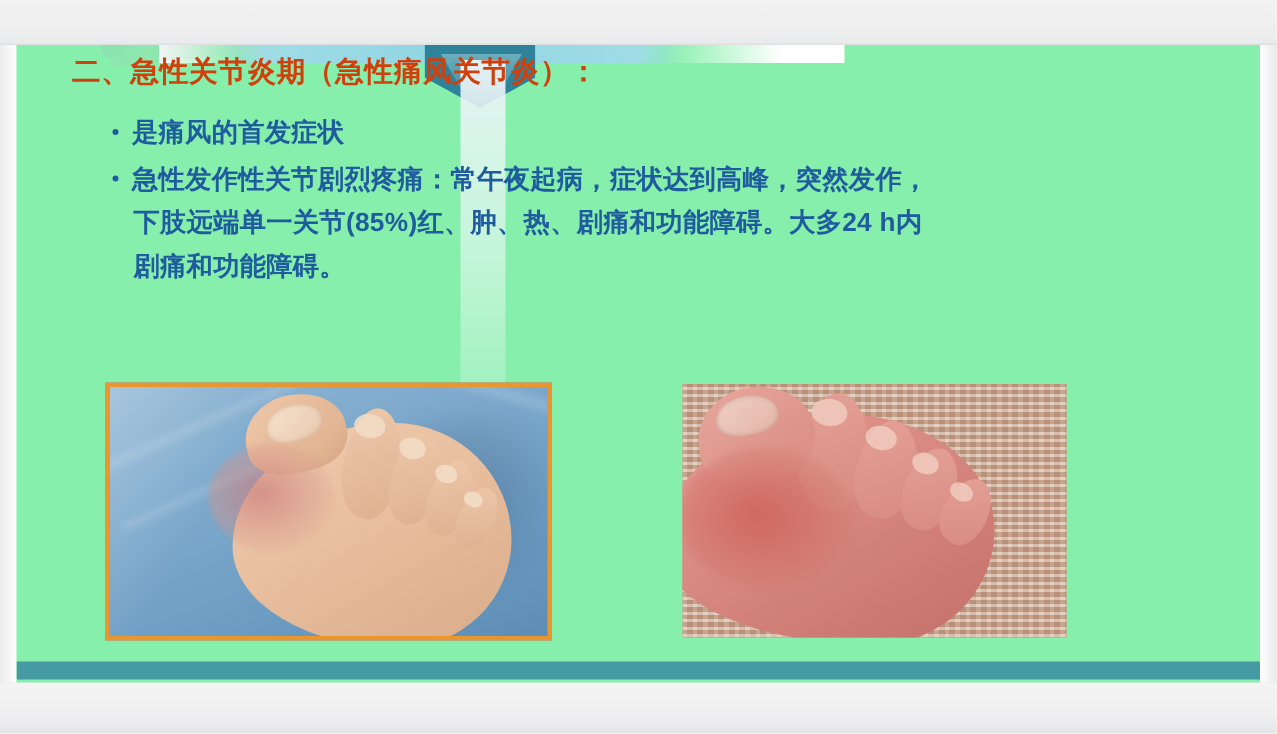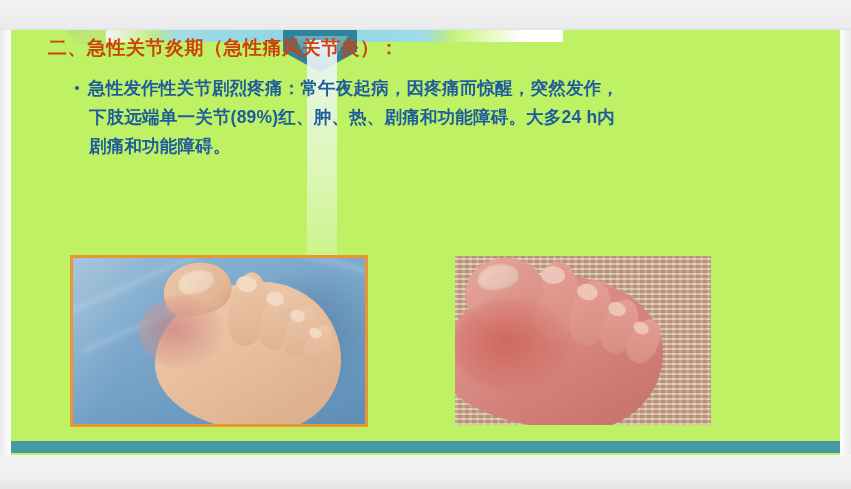--- a/index.html
+++ b/index.html
@@ -58,21 +58,21 @@
     left: 0; top: 455px;
     width: 851px; height: 1px;
     background: #dddde0;
   }
 
   
   .canvas {
     position: absolute;
     left: 11px; top: 30px;
     width: 829px; height: 425px;
-    background: #bef264;
+    background: #86efac;
     overflow: hidden;
   }
 
   
   .deco-band {
     position: absolute;
     left: 135px; top: -32px;
     width: 310px; height: 44px;
     background: linear-gradient(to right,
         rgba(255,255,255,0) 0%,
@@ -361,25 +361,29 @@
 
     <div class="watermark">
       <div class="wm-shape wm-ribbon"></div>
       <div class="wm-shape wm-circle"></div>
     </div>
 
     <div class="title">二、急性关节炎期（急性痛风关节炎）：</div>
 
     <div class="bullets">
 
+      <div class="bullet b-tight">
+        <span class="dot"></span>
+        <span>是痛风的首发症状</span>
+      </div>
 
       <div class="bullet">
         <span class="dot"></span>
-        <span>急性发作性关节剧烈疼痛：常午夜起病，因疼痛而惊醒，突然发作，</span>
-        <span class="line2">下肢远端单一关节(89%)红、肿、热、剧痛和功能障碍。大多24 h内</span>
+        <span>急性发作性关节剧烈疼痛：常午夜起病，症状达到高峰，突然发作，</span>
+        <span class="line2">下肢远端单一关节(85%)红、肿、热、剧痛和功能障碍。大多24 h内</span>
         <span class="line2">剧痛和功能障碍。</span>
       </div>
 
 
     </div>
 
     <div class="photo-left">
       <div class="ph-inner">
         <div class="drape"></div>
         <div class="drape-fold-a"></div>

